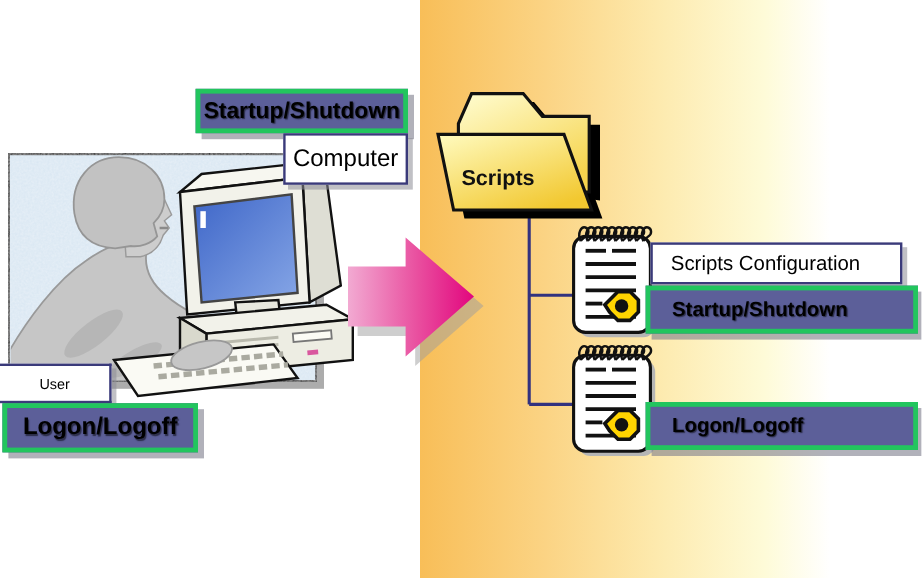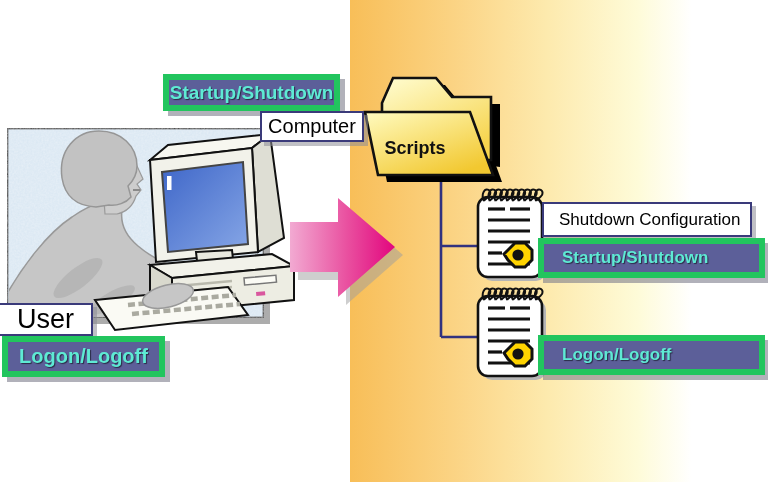--- a/index.html
+++ b/index.html
@@ -11,33 +11,33 @@
   #band{
     position:absolute;top:0;left:350px;width:342px;height:482px;
     background:linear-gradient(90deg,#F8BE58 0%,#FBD383 30%,#FDEAAE 58%,#FEFBD8 84%,#FFFFFF 100%);
   }
   svg.layer{position:absolute;top:0;left:0;}
   .label{
     position:absolute;display:flex;align-items:center;box-sizing:border-box;
     white-space:nowrap;
   }
   .pbox{
-    background:#5C5F99;border:6px solid #22c55e;color:#5eead4;font-weight:bold;
+    background:#5C5F99;border:4px solid #22c55e;color:#000000;font-weight:bold;
     text-shadow:1px 1px 1px rgba(0,0,0,0.55);
     box-shadow:5px 5px 0 rgba(125,125,140,0.6);
   }
   .wbox{
     background:#ffffff;border:2px solid #3A3A7A;color:#000;
     box-shadow:4px 4px 0 rgba(140,140,150,0.55);
   }
   .center{justify-content:center;}
   
   #startup-left{left:163px;top:74px;width:177px;height:37px;font-size:19px;}
-  #computer-left{left:236px;top:111px;width:104px;height:31px;font-size:20px;margin-left:24px;}
-  #user-left{left:0;top:303px;width:93px;height:33px;font-size:27px;border-left:none;text-align:center;}
+  #computer-left{left:236px;top:111px;width:104px;height:43px;font-size:20px;}
+  #user-left{left:0;top:303px;width:93px;height:33px;font-size:12px;border-left:none;text-align:center;}
   #logon-left{left:2px;top:336px;width:163px;height:41px;font-size:20px;}
   
   #scripts-label{
     left:367px;top:133px;width:96px;height:30px;justify-content:center;
     font-size:18px;font-weight:bold;color:#111;
   }
   
   #cfg1{left:542px;top:202px;width:210px;height:35px;font-size:17px;padding-left:15px;}
   #type1{left:538px;top:238px;width:227px;height:40px;font-size:17px;padding-left:18px;}
   #cfg2{left:542px;top:295px;width:210px;height:37px;font-size:17px;padding-left:15px;}
@@ -180,17 +180,17 @@
     <use href="#notepad" x="478" y="296"></use>
   </svg>
 
   <div class="label pbox center" id="startup-left">Startup/Shutdown</div>
   <div class="label wbox center" id="computer-left">Computer</div>
   <div class="label wbox center" id="user-left">User</div>
   <div class="label pbox center" id="logon-left">Logon/Logoff</div>
 
   <div class="label" id="scripts-label">Scripts</div>
 
-  <div class="label wbox" id="cfg1">Shutdown Configuration</div>
+  <div class="label wbox" id="cfg1">Scripts Configuration</div>
   <div class="label pbox" id="type1">Startup/Shutdown</div>
   <div class="label pbox" id="type2">Logon/Logoff</div>
 
 </div>
 
 </body></html>

